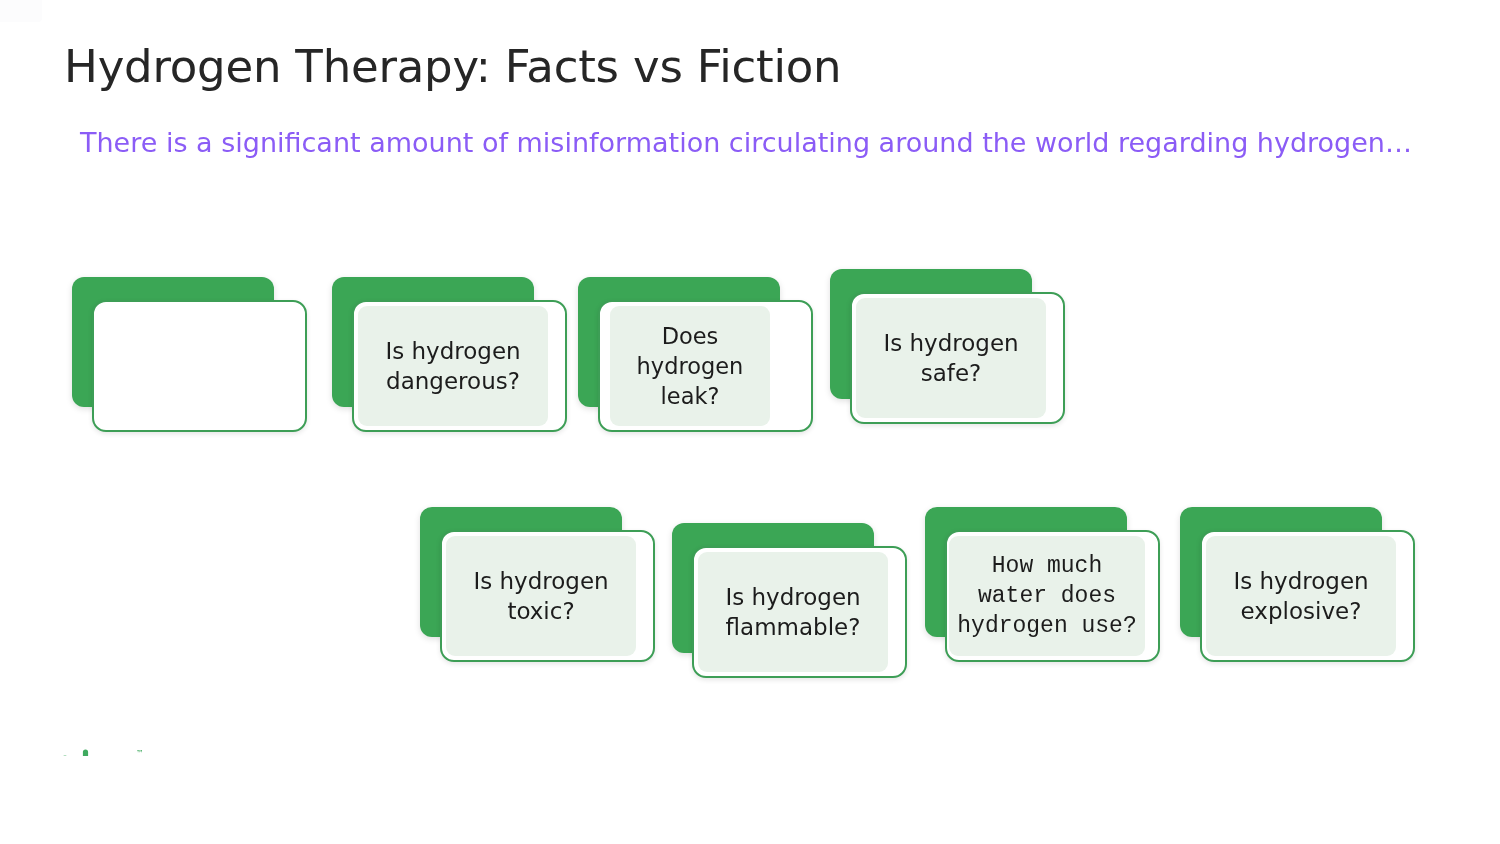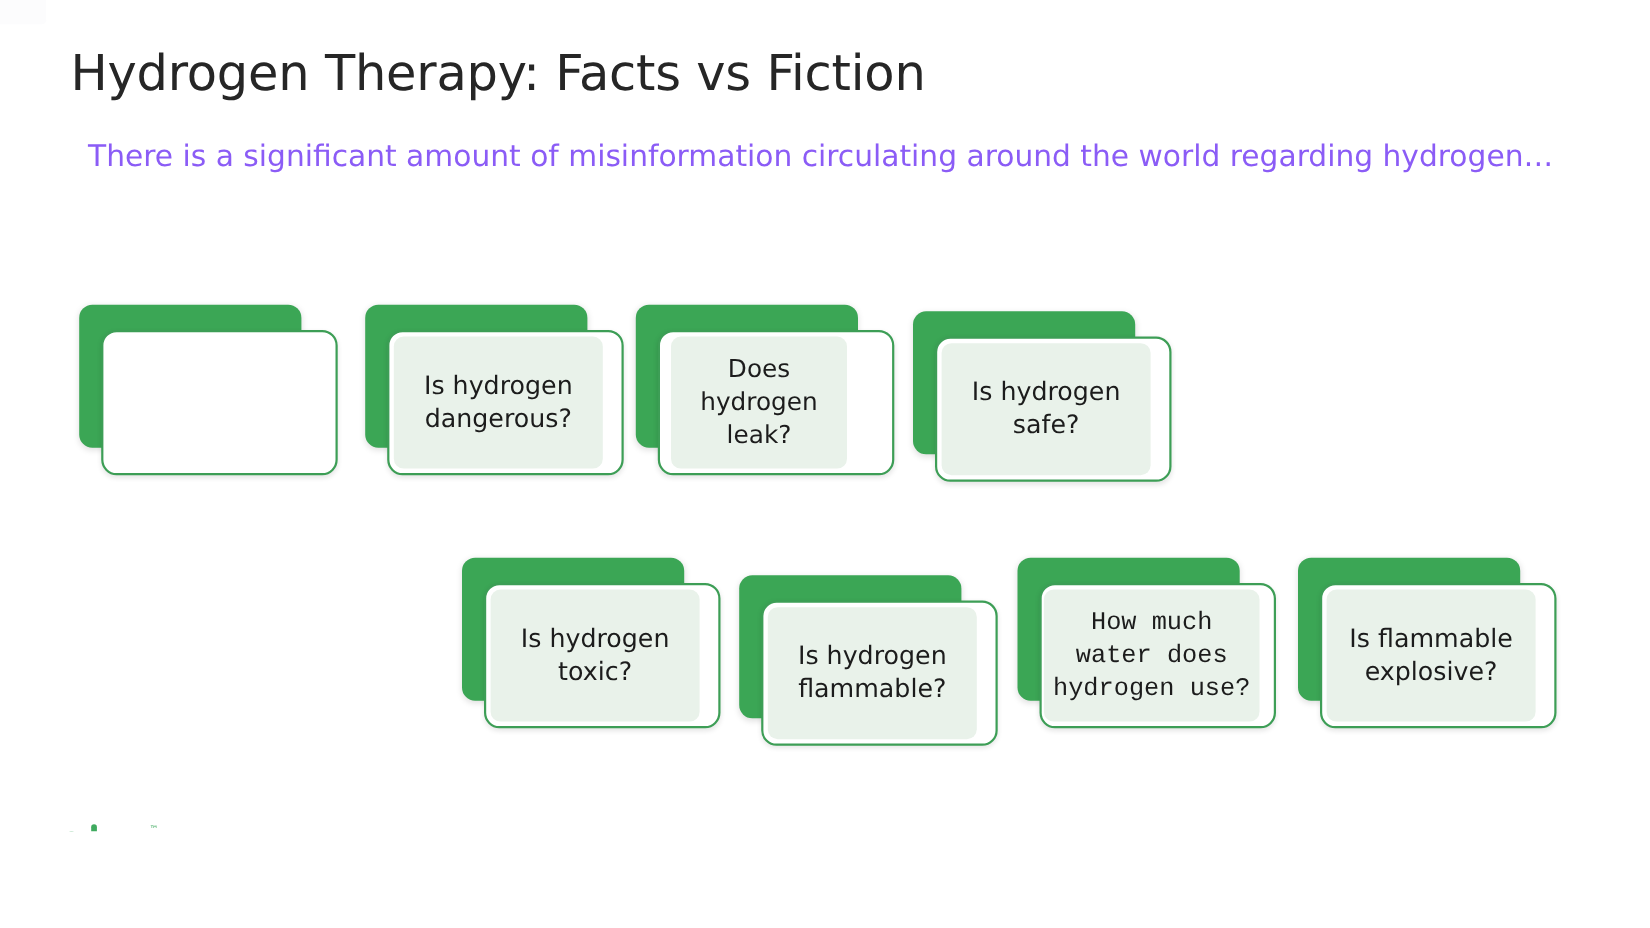--- a/index.html
+++ b/index.html
@@ -160,21 +160,21 @@
   </div>
 
   <div class="card narrow" style="left:578px; top:277px;">
     <div class="card-back"></div>
     <div class="card-front"></div>
     <div class="card-panel" style="left:32px; width:160px;">
       <span class="card-text">Does hydrogen leak?</span>
     </div>
   </div>
 
-  <div class="card" style="left:830px; top:283px;padding-left:15px;">
+  <div class="card" style="left:830px; top:269px;padding-left:15px;">
     <div class="card-back"></div>
     <div class="card-front"></div>
     <div class="card-panel">
       <span class="card-text">Is hydrogen safe?</span>
     </div>
   </div>
 
   <div class="card" style="left:420px; top:507px;">
     <div class="card-back"></div>
     <div class="card-front"></div>
@@ -196,21 +196,21 @@
     <div class="card-front"></div>
     <div class="card-panel" style="left:24px; width:196px;">
       <span class="card-text">How much water does hydrogen use?</span>
     </div>
   </div>
 
   <div class="card" style="left:1180px; top:507px;">
     <div class="card-back"></div>
     <div class="card-front"></div>
     <div class="card-panel">
-      <span class="card-text">Is flammable explosive?</span>
+      <span class="card-text">Is hydrogen explosive?</span>
     </div>
   </div>
 
   <div class="logo">
     <svg width="86" height="46" viewBox="0 0 86 46" xmlns="http://www.w3.org/2000/svg" aria-hidden="true">
 
       <path d="M3 10 L3 44" stroke="#3faa5f" stroke-width="5.2" stroke-linecap="round" fill="none"></path>
       <path d="M3 17.5 a8.6 8.6 0 1 1 0 11" stroke="#3faa5f" stroke-width="5.2" fill="none" stroke-linecap="round"></path>
 
       <path d="M23.5 4 L23.5 31.5" stroke="#3faa5f" stroke-width="5.2" stroke-linecap="round" fill="none"></path>

